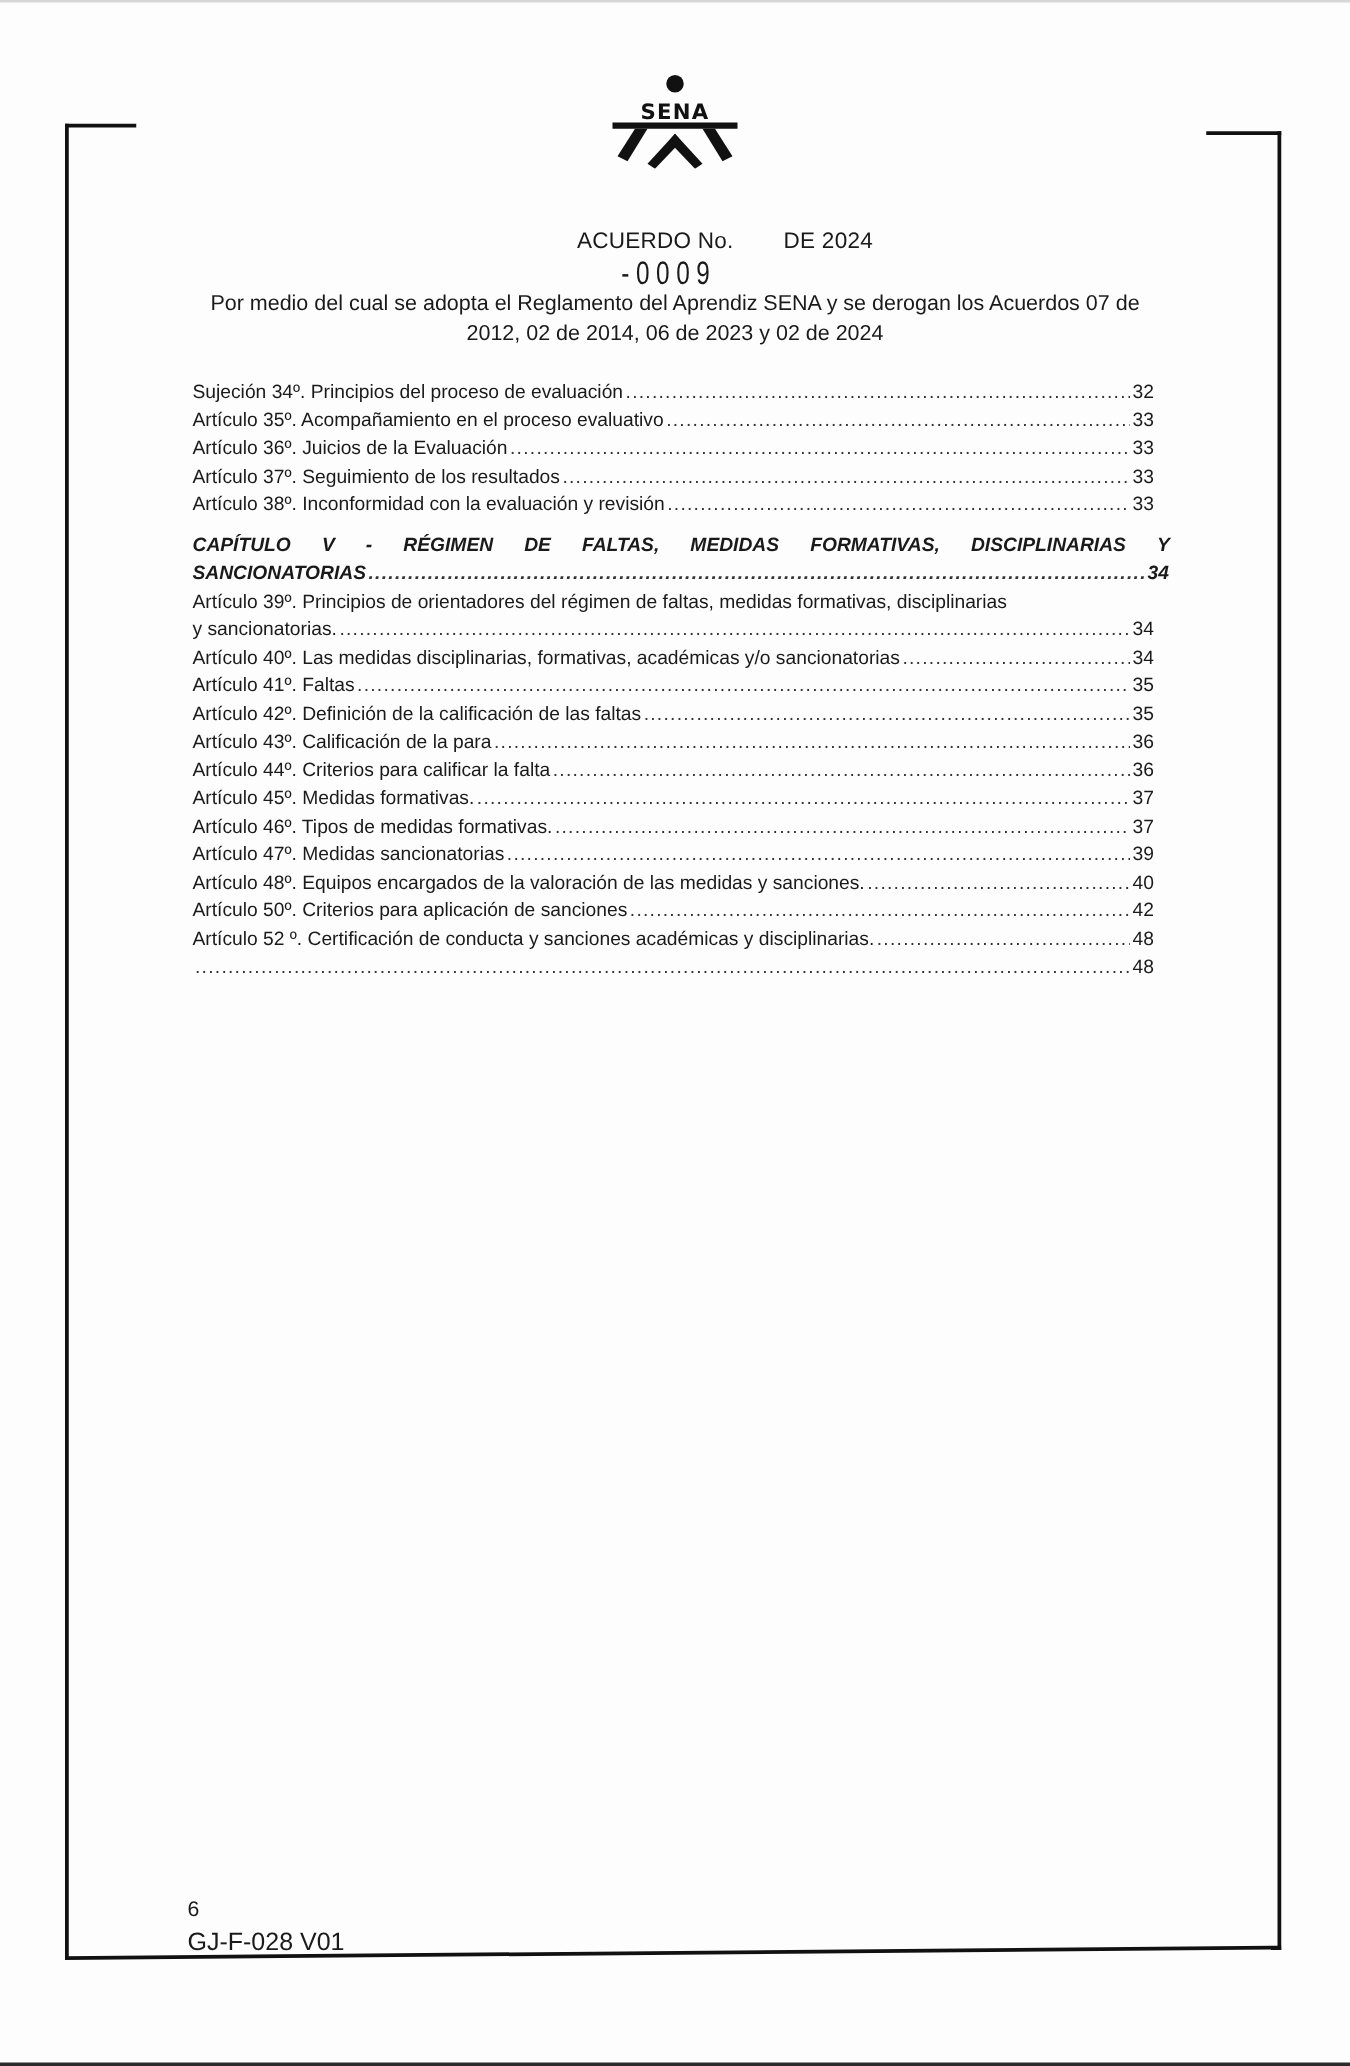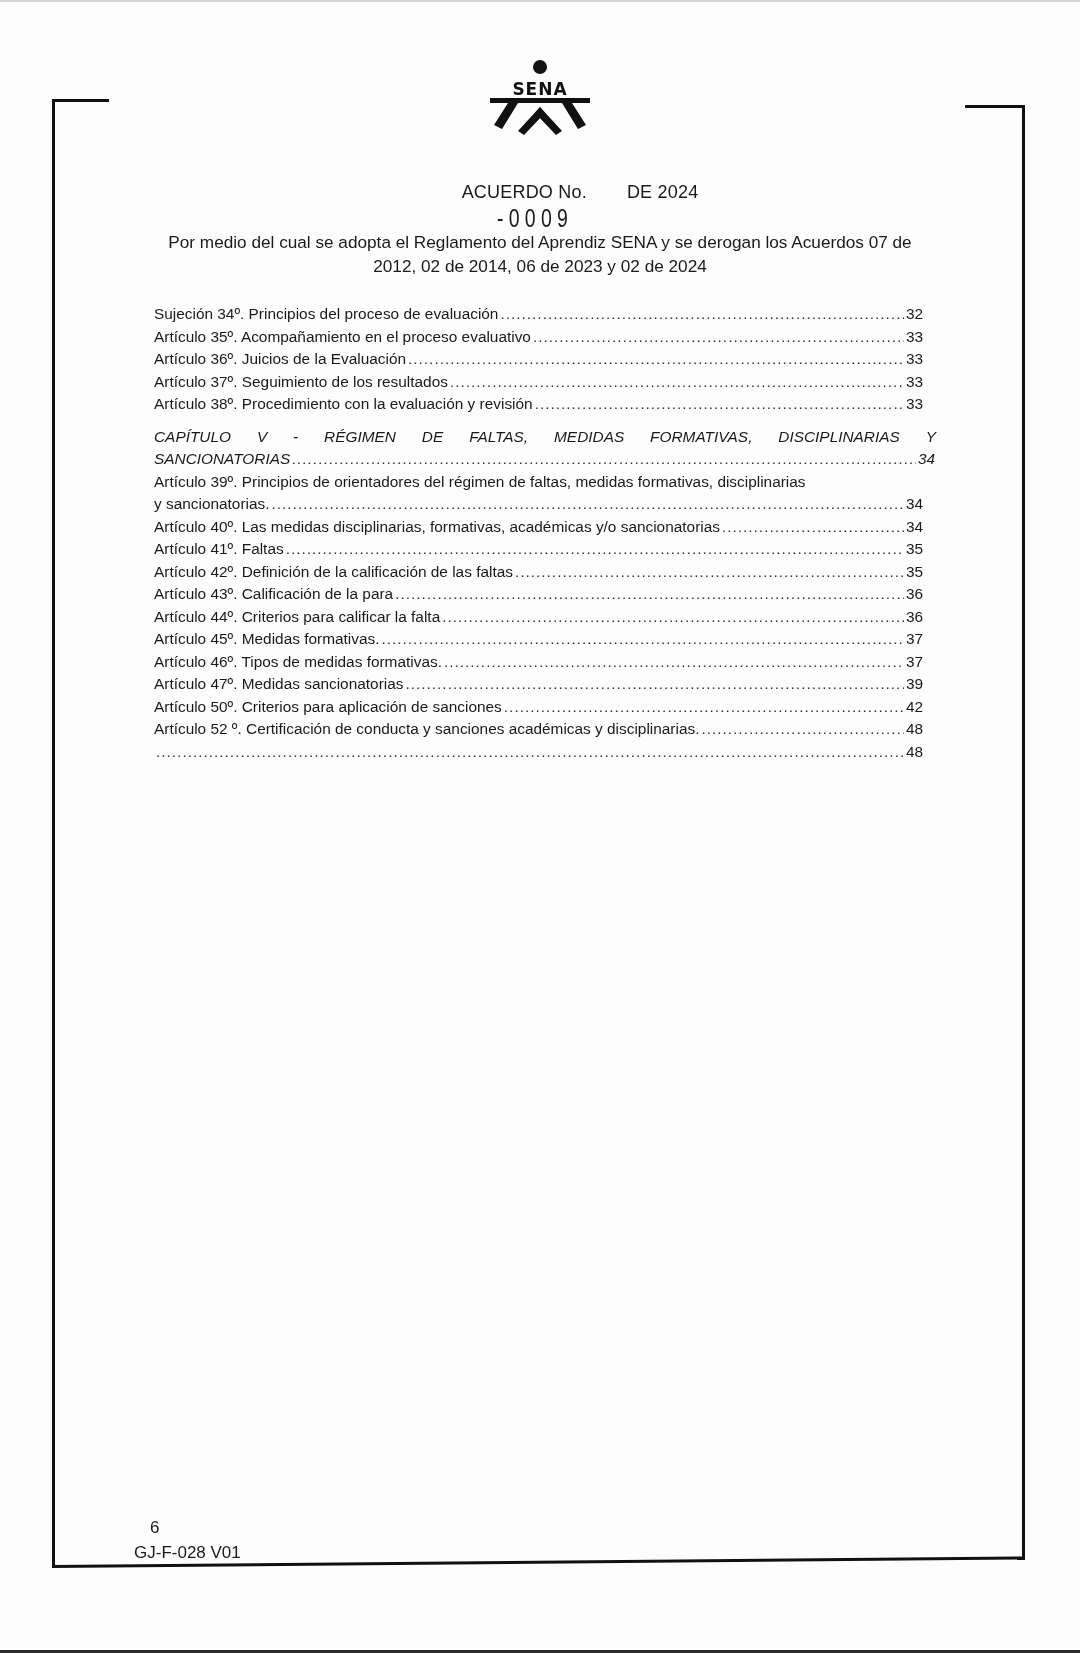--- a/index.html
+++ b/index.html
@@ -32,27 +32,27 @@
     font-size: 17.2px; line-height: 24px;
   }
 
   .toc { position: absolute; left: 154px; top: 303px; width: 770px; font-size: 15.4px; }
   .toc-row { display: flex; align-items: baseline; height: 22.5px; line-height: 22.5px; white-space: nowrap; }
   .toc-row .label { flex: 0 0 auto; }
   .toc-row .dots { flex: 1 1 auto; overflow: hidden; margin: 0 2px; letter-spacing: 1px; color: #333; }
   .toc-row .dots::after { content: "............................................................................................................................................................................................................................"; }
   .toc-row .page { flex: 0 0 auto; text-align: left; min-width: 18px; }
 
-  .chapter { font-weight: normal; font-style: italic; margin-top: 10px; }
+  .chapter { font-weight: bold; font-style: italic; margin-top: 10px; }
   .chapter .line1 { display: flex; justify-content: space-between; height: 22.5px; line-height: 22.5px; width: 782px; }
   .chapter .toc-row { width: 782px; }
   .wrap-line1 { height: 22.5px; line-height: 22.5px; white-space: nowrap; }
 
   .footer-page { position: absolute; left: 150px; top: 1518px; font-size: 17px; }
-  .footer-code { position: absolute; left: 134px; top: 1543px; font-size: 17px; }
+  .footer-code { position: absolute; left: 150px; top: 1543px; font-size: 20px; }
 </style>
 </head>
 <body>
 
 <div class="scan-top"></div>
 <div class="border-top-left"></div>
 <div class="border-left"></div>
 <div class="border-top-right"></div>
 <div class="border-right"></div>
 <div class="border-bottom"></div>
@@ -92,21 +92,21 @@
       <span class="label">Artículo 36º. Juicios de la Evaluación</span>
       <span class="dots"></span>
       <span class="page">33</span>
     </div>
   <div class="toc-row">
       <span class="label">Artículo 37º. Seguimiento de los resultados</span>
       <span class="dots"></span>
       <span class="page">33</span>
     </div>
   <div class="toc-row">
-      <span class="label">Artículo 38º. Procedimiento con la evaluación y revisión</span>
+      <span class="label">Artículo 38º. Inconformidad con la evaluación y revisión</span>
       <span class="dots"></span>
       <span class="page">33</span>
     </div>
 
   <div class="chapter">
     <div class="line1">
       <span>CAPÍTULO</span>
       <span>V</span>
       <span>-</span>
       <span>RÉGIMEN</span>
@@ -167,20 +167,25 @@
       <span class="label">Artículo 46º. Tipos de medidas formativas.</span>
       <span class="dots"></span>
       <span class="page">37</span>
     </div>
   <div class="toc-row">
       <span class="label">Artículo 47º. Medidas sancionatorias</span>
       <span class="dots"></span>
       <span class="page">39</span>
     </div>
   <div class="toc-row">
+      <span class="label">Artículo 48º. Equipos encargados de la valoración de las medidas y sanciones.</span>
+      <span class="dots"></span>
+      <span class="page">40</span>
+    </div>
+  <div class="toc-row">
       <span class="label">Artículo 50º. Criterios para aplicación de sanciones</span>
       <span class="dots"></span>
       <span class="page">42</span>
     </div>
   <div class="toc-row">
       <span class="label">Artículo 52 º. Certificación de conducta y sanciones académicas y disciplinarias.</span>
       <span class="dots"></span>
       <span class="page">48</span>
     </div>
   <div class="toc-row">

